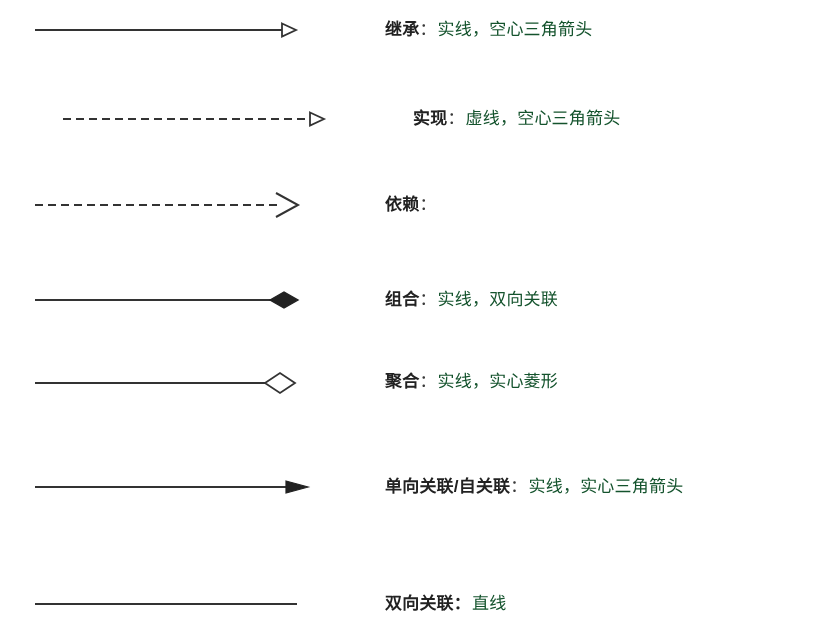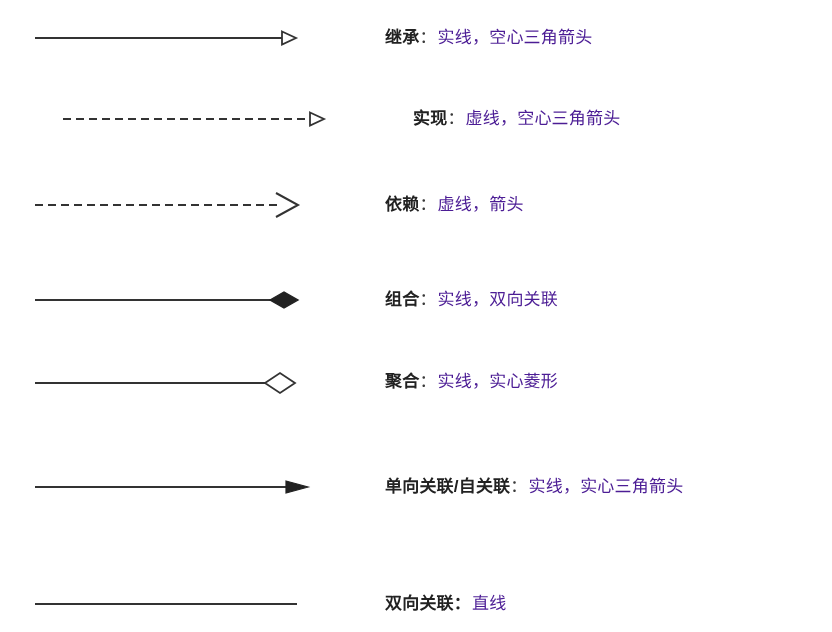--- a/index.html
+++ b/index.html
@@ -71,25 +71,25 @@
     padding-right: 1px;
   }
 
   .sep.bold {
     font-weight: bold;
     color: #222222;
   }
 
   .desc {
     font-weight: normal;
-    color: #4c1d95;
+    color: #14532d;
   }
 
   
-  .row-0 { top: 18px; }
+  .row-0 { top: 10px; }
   .row-1 { top: 99px; margin-left: 28px; }
   .row-2 { top: 185px; }
   .row-3 { top: 280px; }
   .row-4 { top: 363px; font-family: Liberation Mono, monospace; }
   .row-5 { top: 467px; padding-left: 39px; }
   .row-6 { top: 584px; }
 </style>
 </head>
 <body>
 
@@ -126,21 +126,20 @@
   <div class="legend-row row-2">
     <div class="glyph-cell">
       <svg width="300" height="40" viewBox="0 0 300 40" aria-hidden="true">
         <line x1="15" y1="20" x2="262" y2="20" stroke="#333333" stroke-width="2.2" stroke-dasharray="8 5"></line>
         <path d="M 256 8 L 278 20 L 256 32" fill="none" stroke="#333333" stroke-width="2" stroke-linecap="butt" stroke-linejoin="miter"></path>
       </svg>
     </div>
     <div class="label-cell">
       <span class="term">依赖</span>
         <span class="sep">：</span>
-        <span class="desc">虚线，箭头</span>
     </div>
   </div>
 
   <div class="legend-row row-3">
     <div class="glyph-cell">
       <svg width="300" height="40" viewBox="0 0 300 40" aria-hidden="true">
         <line x1="15" y1="20" x2="252" y2="20" stroke="#333333" stroke-width="1.8"></line>
         <path d="M 250 20 L 264 12 L 278 20 L 264 28 Z" fill="#222222" stroke="#222222" stroke-width="1.4" stroke-linejoin="miter"></path>
       </svg>
     </div>

